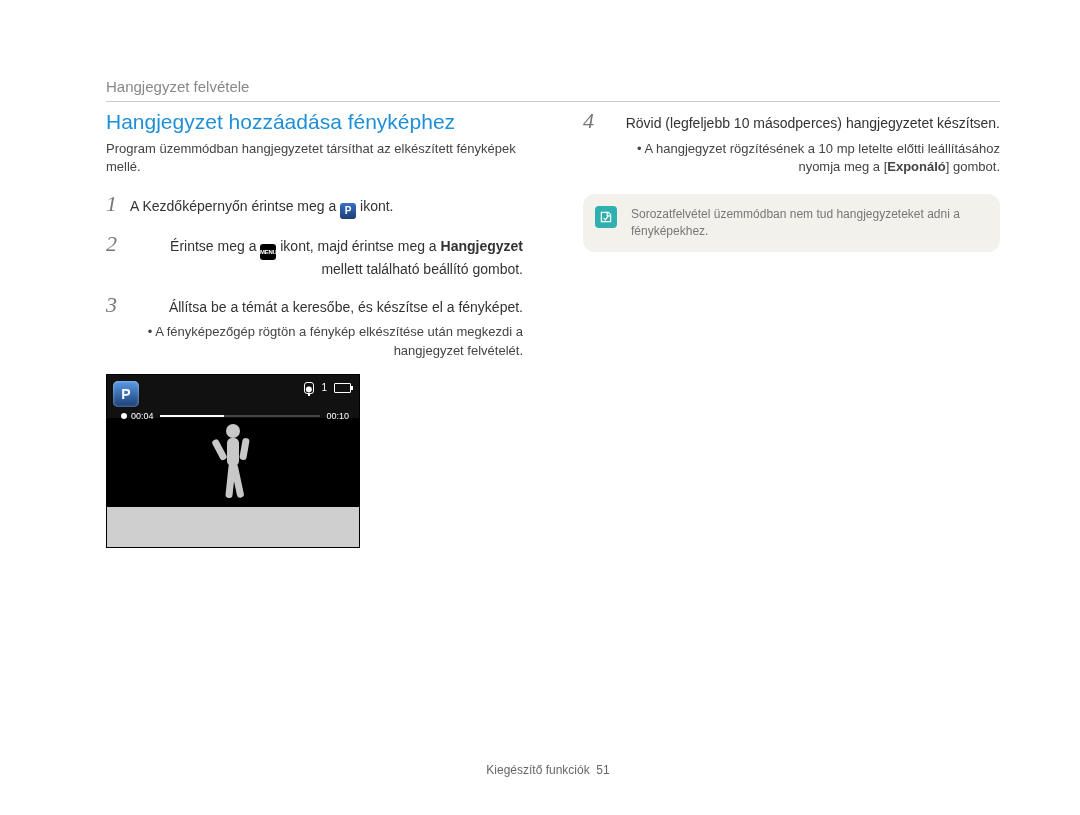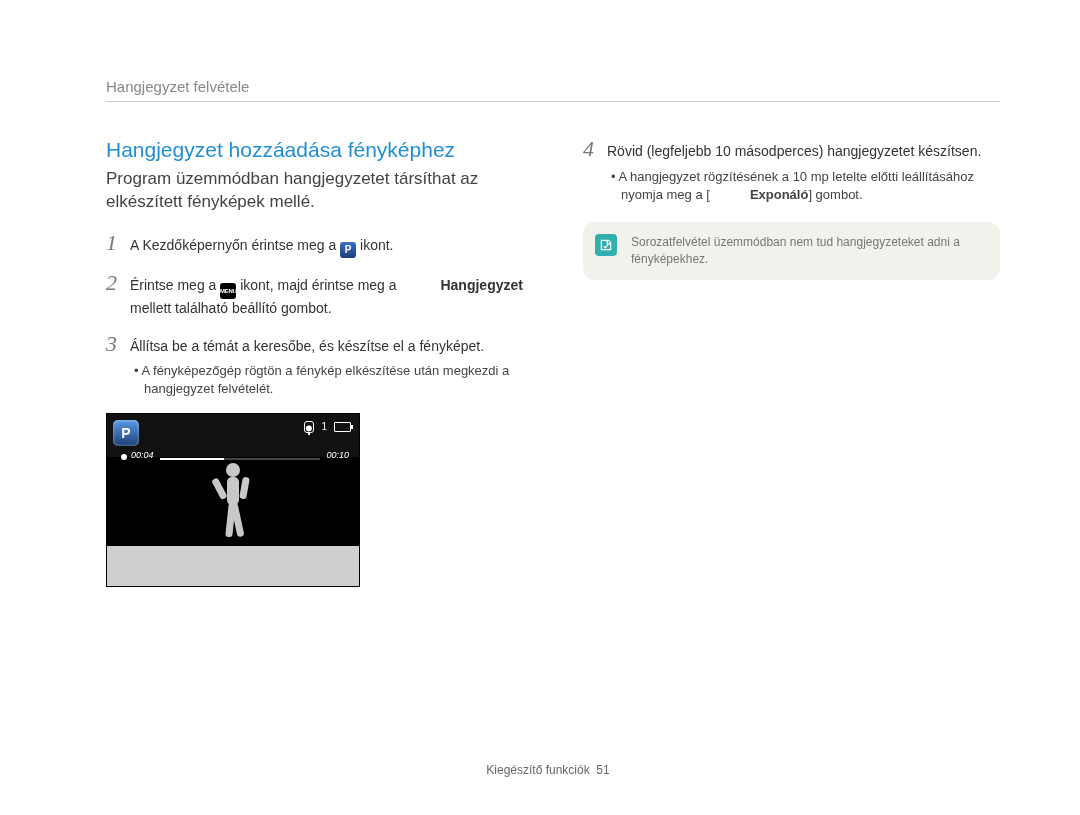--- a/index.html
+++ b/index.html
@@ -16,38 +16,38 @@
     padding: 78px 80px 0 106px;
     box-sizing: border-box;
     width: 100%;
     height: 100%;
   }
   .header {
     color: #888;
     font-size: 15px;
     border-bottom: 1px solid #ccc;
     padding-bottom: 6px;
-    margin-bottom: 36px;
+    margin-bottom: 8px;
   }
   .columns {
     display: flex;
     gap: 60px;
   }
   .col {
     flex: 1;
     min-width: 0;
   }
   .section-title {
     color: #1e8fd6;
     font-size: 21px;
     font-weight: normal;
     margin: 0 0 6px 0;
   }
   .intro {
-    font-size: 17px;
+    font-size: 13px;
     color: #444;
     margin: 0 0 18px 0;
     line-height: 1.35;
   }
   ol.steps {
     list-style: none;
     padding: 0;
     margin: 0;
   }
   ol.steps > li {
@@ -61,20 +61,21 @@
     font-size: 22px;
     color: #777;
     width: 24px;
     flex-shrink: 0;
     line-height: 1;
   }
   .step-body {
     font-size: 14px;
     color: #333;
     line-height: 1.4;
+    text-align: right;
   }
   .step-body .sub {
     font-size: 13px;
     color: #444;
     margin-top: 6px;
     padding-left: 14px;
     text-indent: -10px;
   }
   .step-body .sub::before {
     content: "•  ";
@@ -93,21 +94,21 @@
   .inline-icon.pmode {
     background: linear-gradient(#3a6fc7, #1a3e75);
     color: #fff;
   }
   .inline-icon.menu {
     background: #000;
     color: #fff;
     font-size: 6px;
     letter-spacing: -0.3px;
   }
-  b { font-weight: bold; margin-left: 40px; }
+  b { font-weight: bold; }
 
   
   .camera {
     margin-top: 10px;
     width: 252px;
     border: 1px solid #000;
     background: #000;
     position: relative;
     height: 172px;
     overflow: hidden;
@@ -140,24 +141,23 @@
     font-weight: bold;
     font-size: 14px;
     box-shadow: inset 0 0 3px rgba(255,255,255,0.5);
   }
   .rec-row {
     position: absolute;
     top: 36px;
     left: 14px;
     right: 10px;
     display: flex;
-    align-items: flex-end;
+    align-items: center;
     color: #fff;
     font-size: 9px;
-    font-style: italic;
   }
   .rec-dot {
     width: 6px; height: 6px; border-radius: 50%; background: #fff; margin-right: 4px;
   }
   .rec-bar {
     flex: 1;
     height: 2px;
     background: #444;
     margin: 0 6px;
     position: relative;

